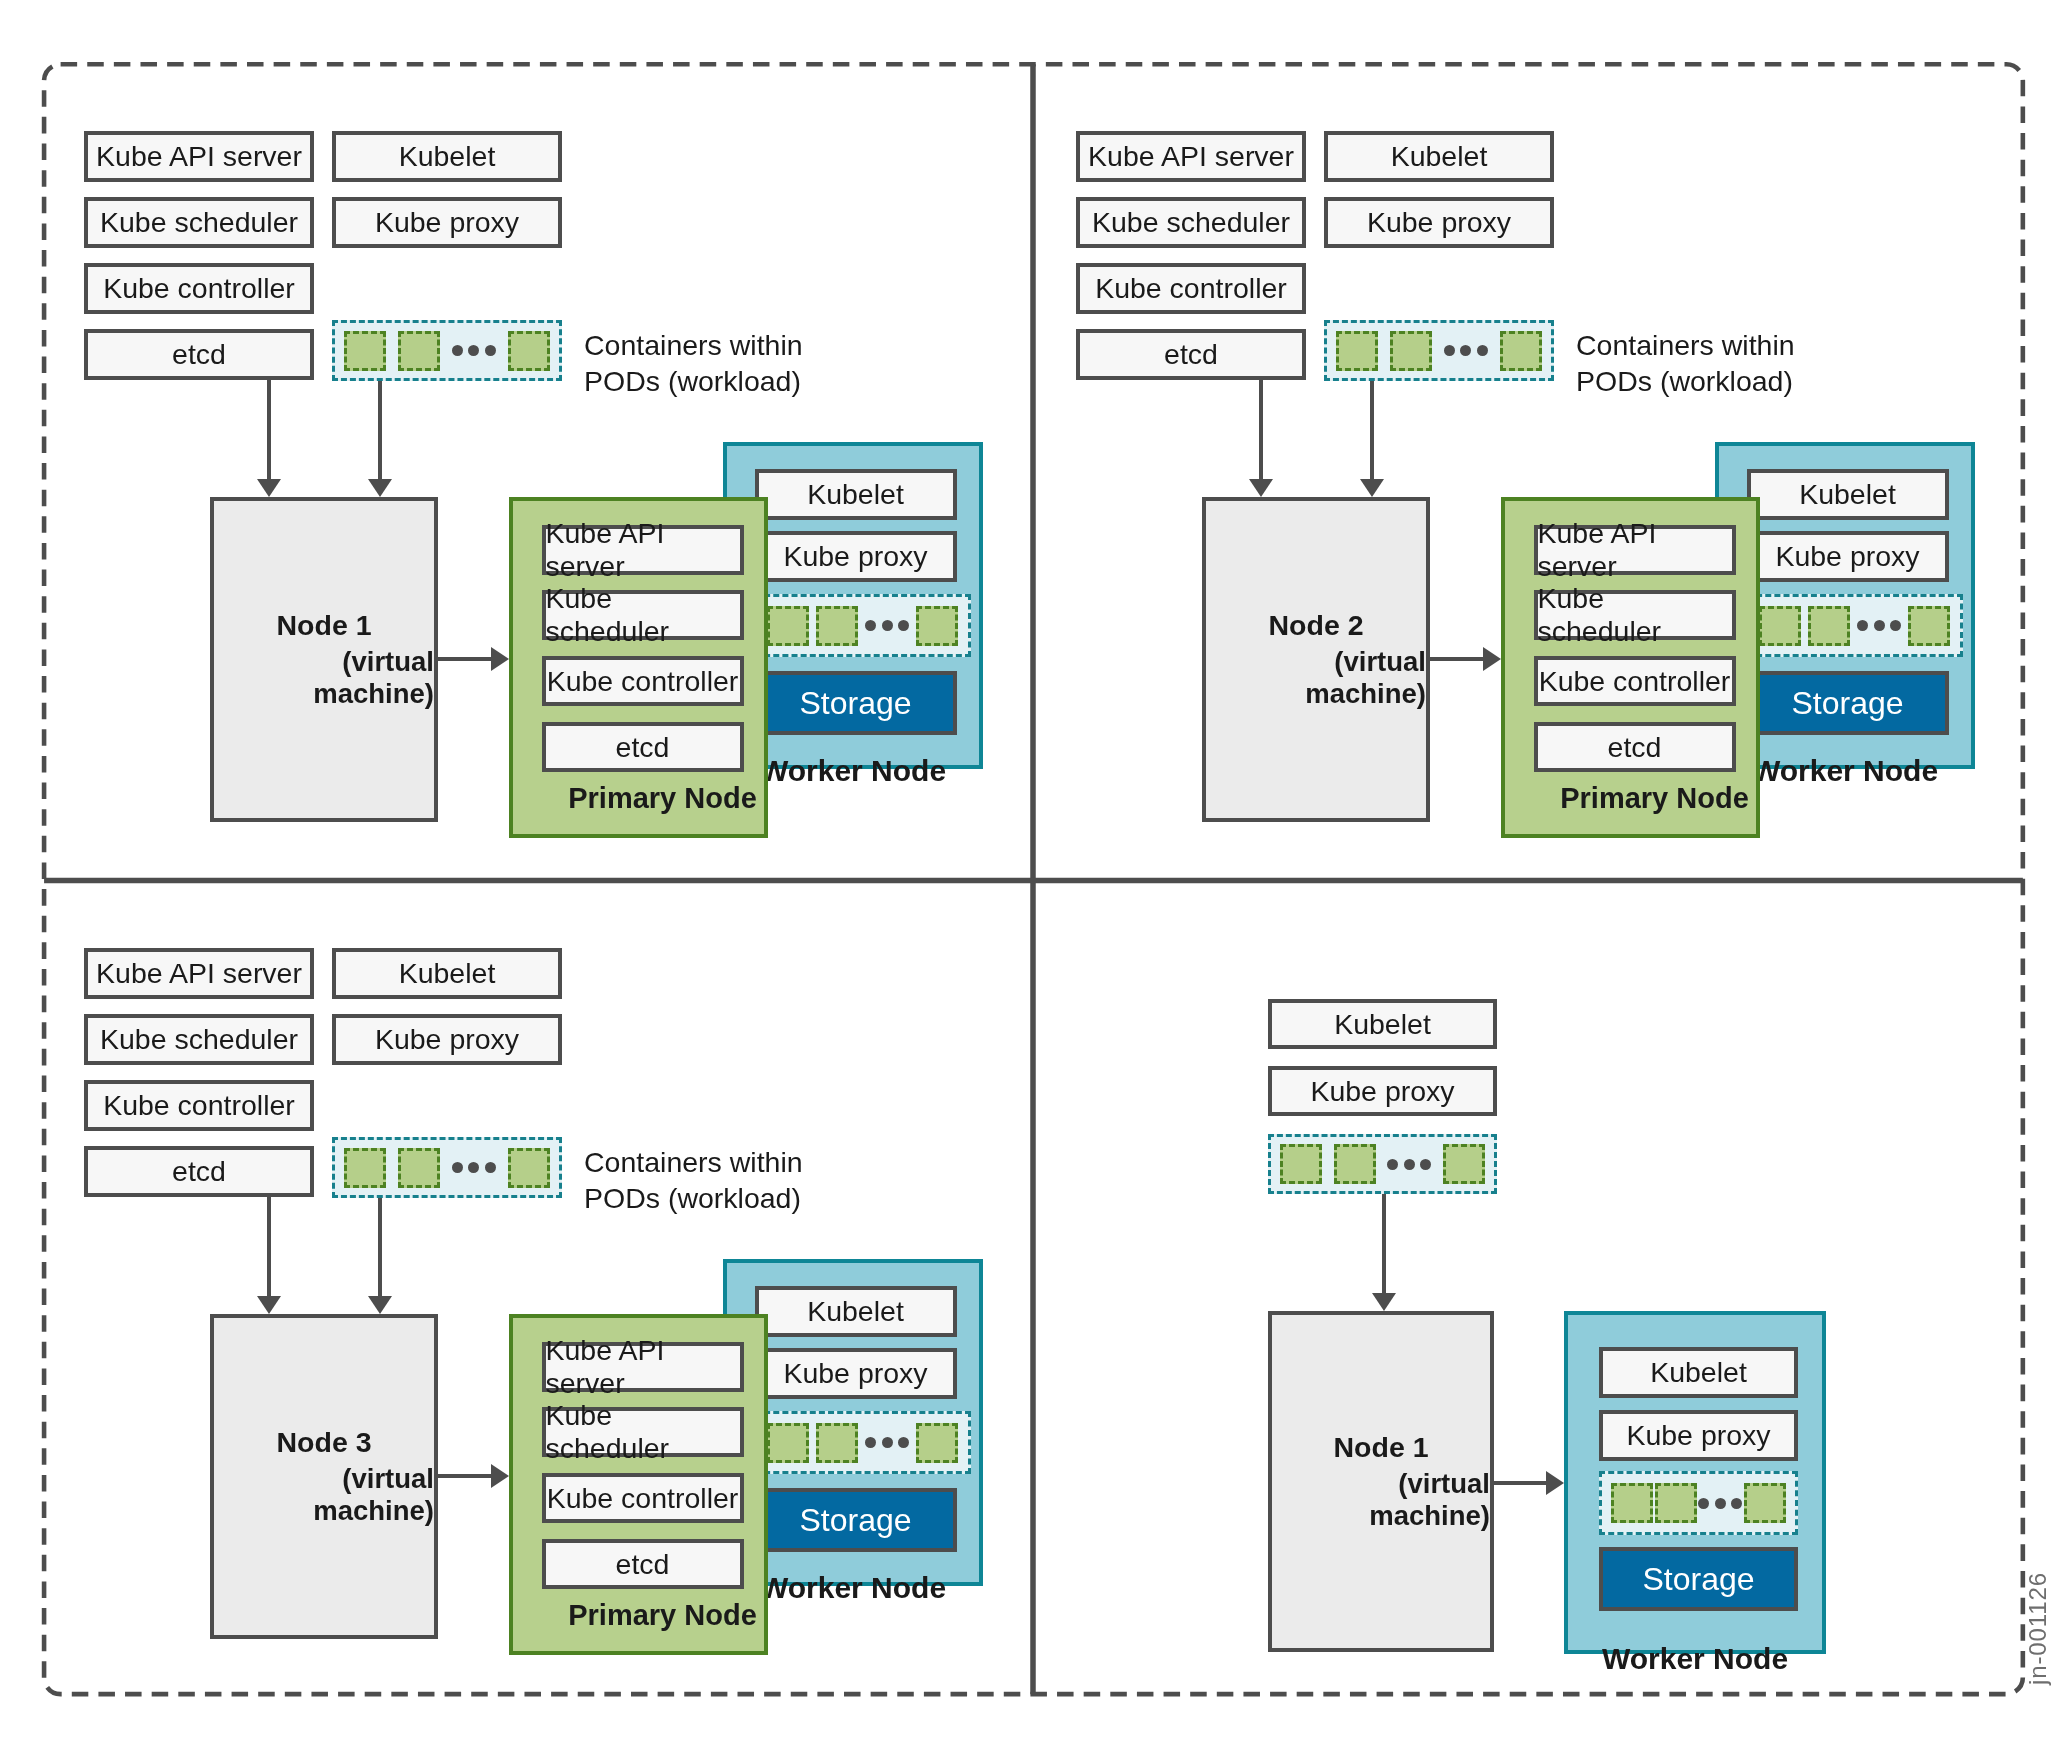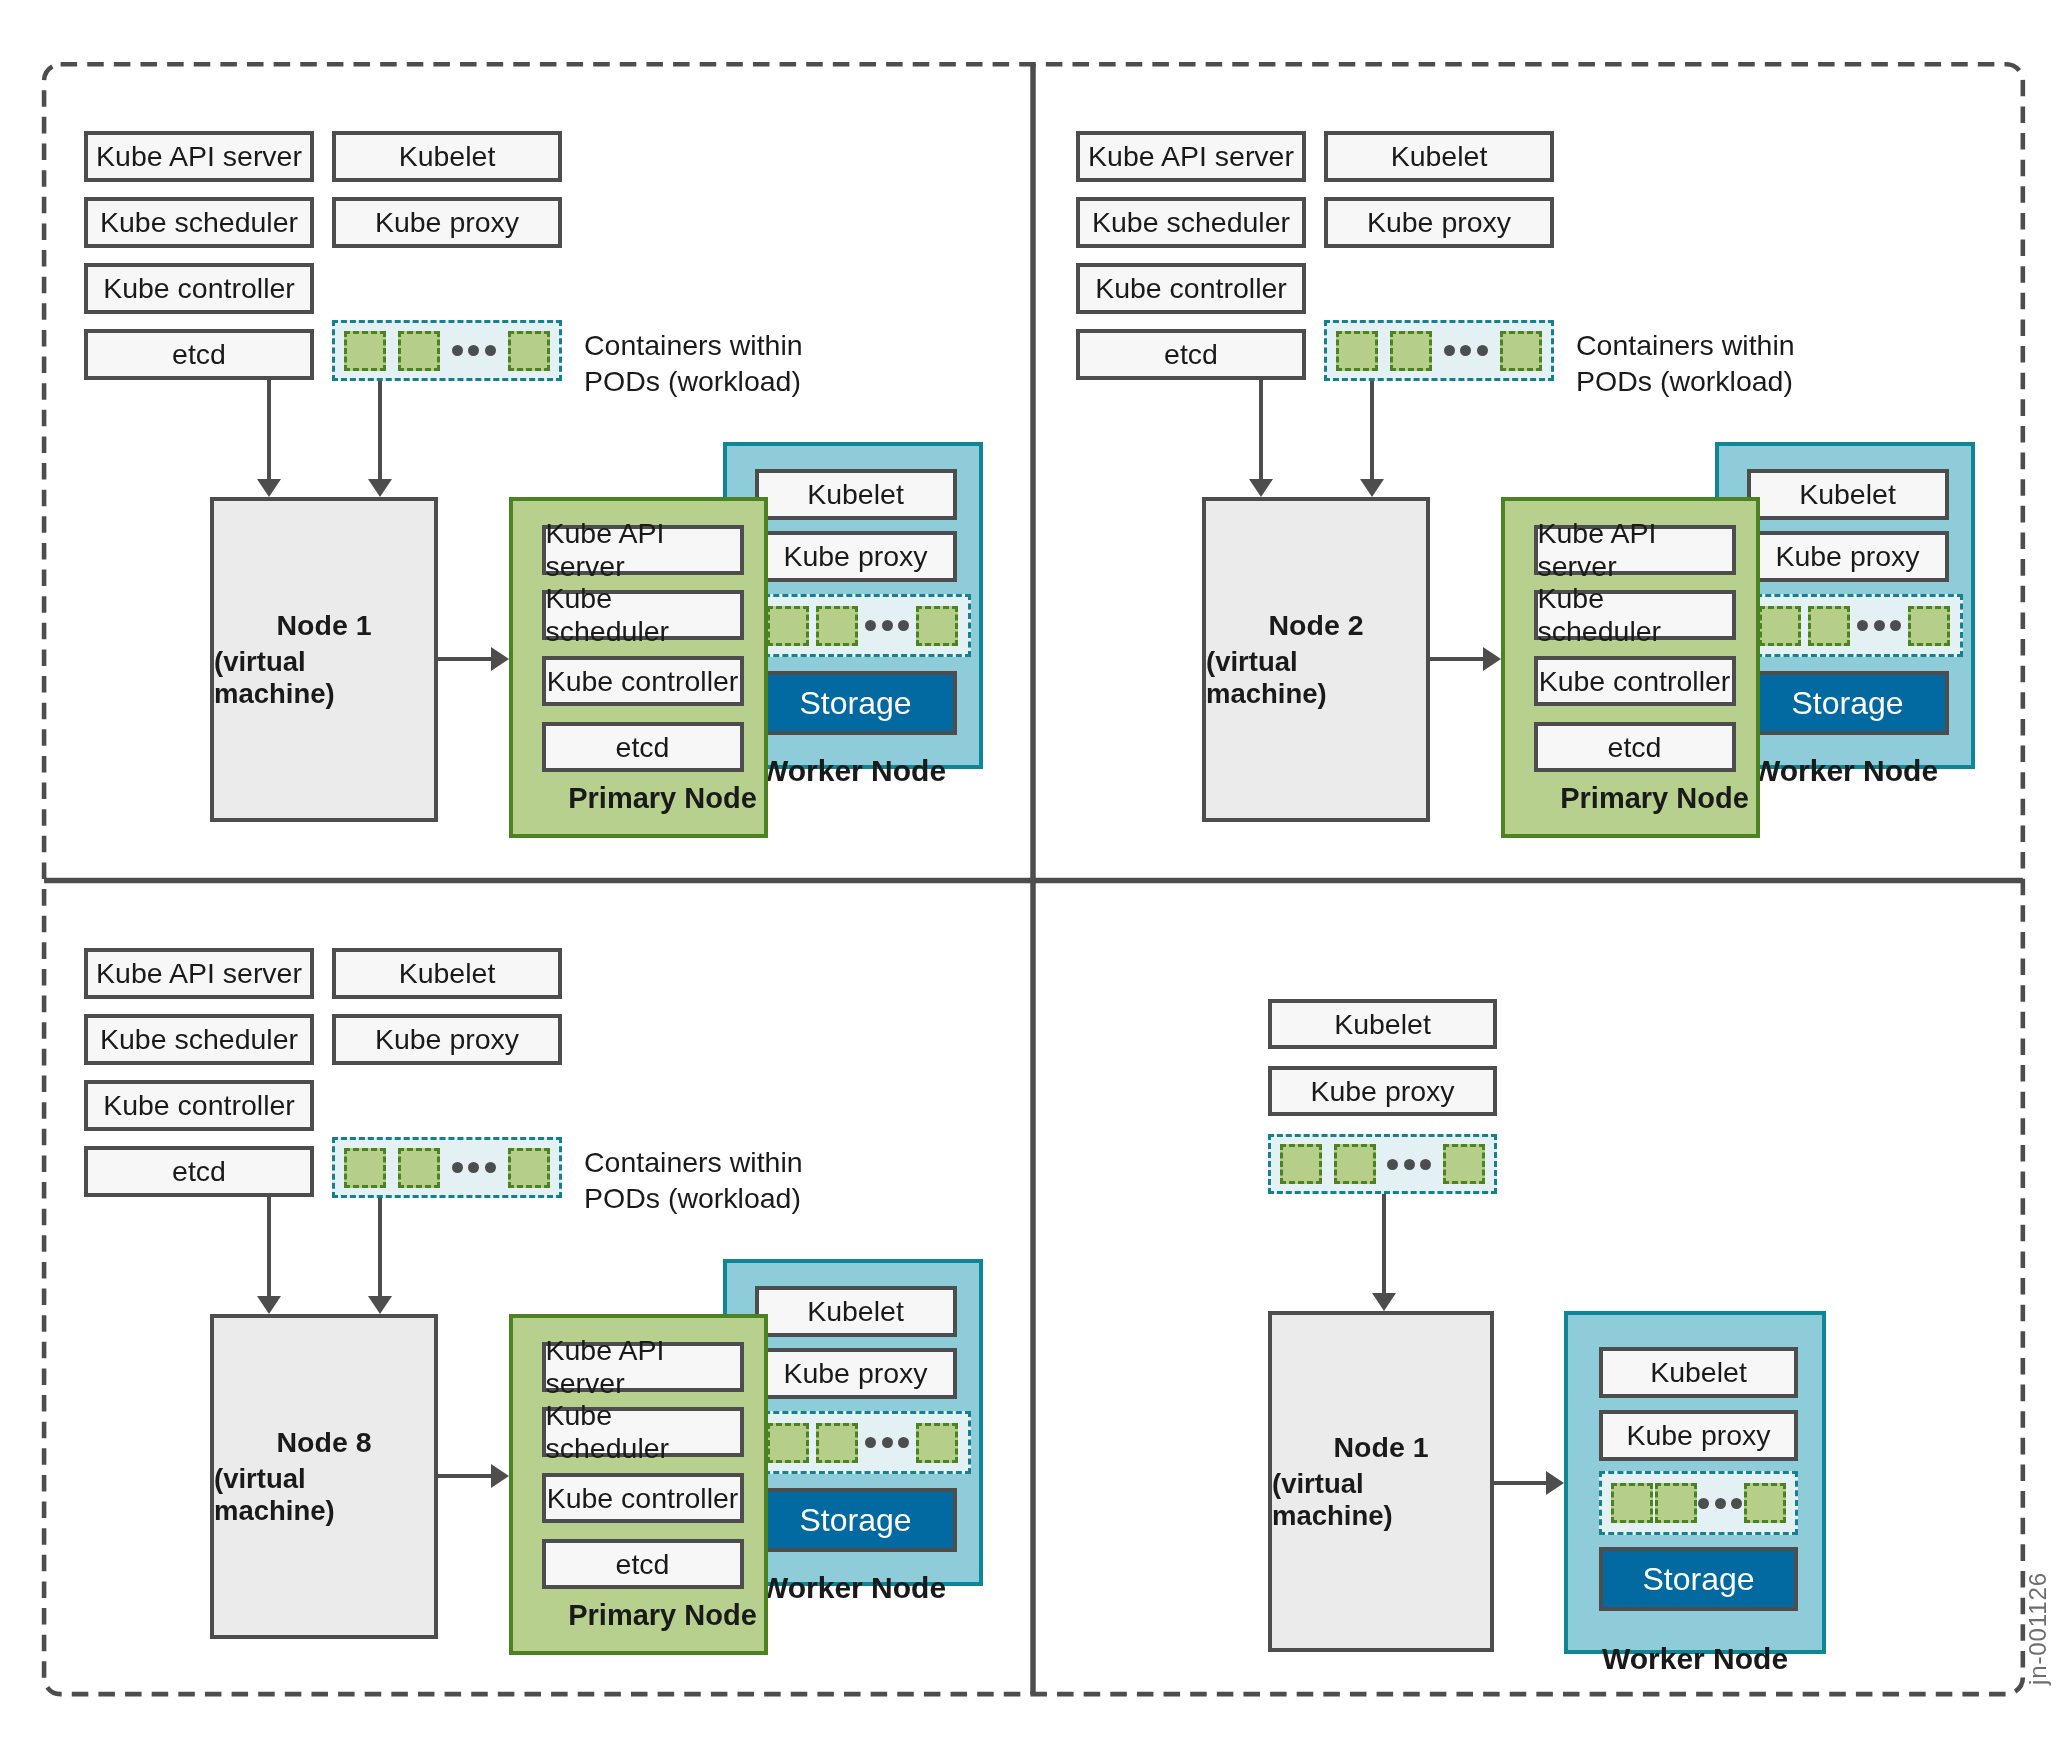--- a/index.html
+++ b/index.html
@@ -29,21 +29,21 @@
         border-left:12px solid transparent;border-right:12px solid transparent;border-top:18.4px solid #4d4d4d;}
   .arr1{left:213px;top:316px;height:117px;}
   .arr2{left:324px;top:317px;height:116px;}
   .harrow{position:absolute;height:24px;}
   .harrow .shaft{position:absolute;top:50%;margin-top:-2.3px;left:0;right:16.5px;height:4.6px;background:#4d4d4d;}
   .harrow .head{position:absolute;right:0;top:50%;margin-top:-12px;width:0;height:0;
         border-top:12px solid transparent;border-bottom:12px solid transparent;border-left:18.4px solid #4d4d4d;}
   .harrow-q{left:394px;top:583px;width:71px;}
   .nodebox{position:absolute;left:166px;top:433px;width:228px;height:325px;box-sizing:border-box;
         background:#ebebeb;border:4.6px solid #4d4d4d;display:flex;flex-direction:column;
-        align-items:center;justify-content:center;gap:3.7px;}
+        align-items:center;justify-content:center;gap:3.7px;text-align:right;}
   .node-title{font-size:28.5px;font-weight:bold;}
   .node-sub{font-size:27.5px;font-weight:bold;}
   .workerbox{position:absolute;left:679px;top:378px;width:260px;height:327px;box-sizing:border-box;
         background:#8fccda;border:4.6px solid #0e8696;}
   .wbox{position:absolute;height:51px;box-sizing:border-box;background:#f7f7f7;border:4.6px solid #4d4d4d;
         display:flex;align-items:center;justify-content:center;font-size:28.5px;}
   .w-kubelet{left:27.5px;top:23px;width:202px;}
   .w-proxy{left:27.5px;top:85px;width:202px;}
   .w-strip{left:27.5px;top:148px;width:216px;height:63px;}
   .w-storage{position:absolute;left:27.5px;top:225px;width:202px;height:64px;box-sizing:border-box;
@@ -229,21 +229,21 @@
   </div>
   <div class="varrow arr1">
       <div class="shaft"></div>
       <div class="head"></div>
     </div>
   <div class="varrow arr2">
       <div class="shaft"></div>
       <div class="head"></div>
     </div>
   <div class="nodebox">
-    <div class="node-title">Node 8</div>
+    <div class="node-title">Node 3</div>
     <div class="node-sub">(virtual machine)</div>
   </div>
   <div class="harrow harrow-q">
       <div class="shaft"></div>
       <div class="head"></div>
     </div>
   <div class="workerbox">
     <div class="wbox w-kubelet">Kubelet</div>
     <div class="wbox w-proxy">Kube proxy</div>
     <div class="pods w-strip">

